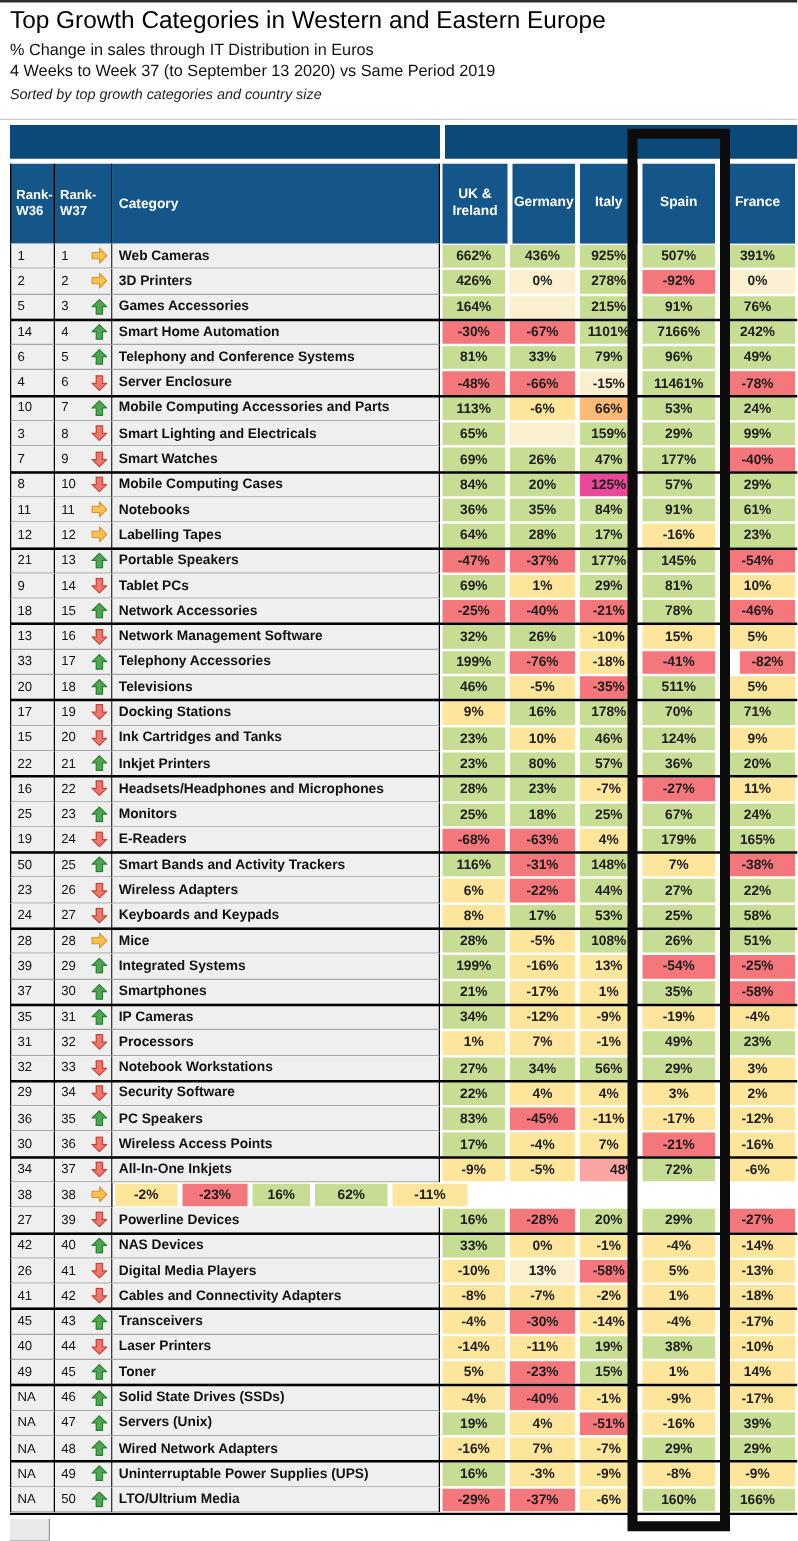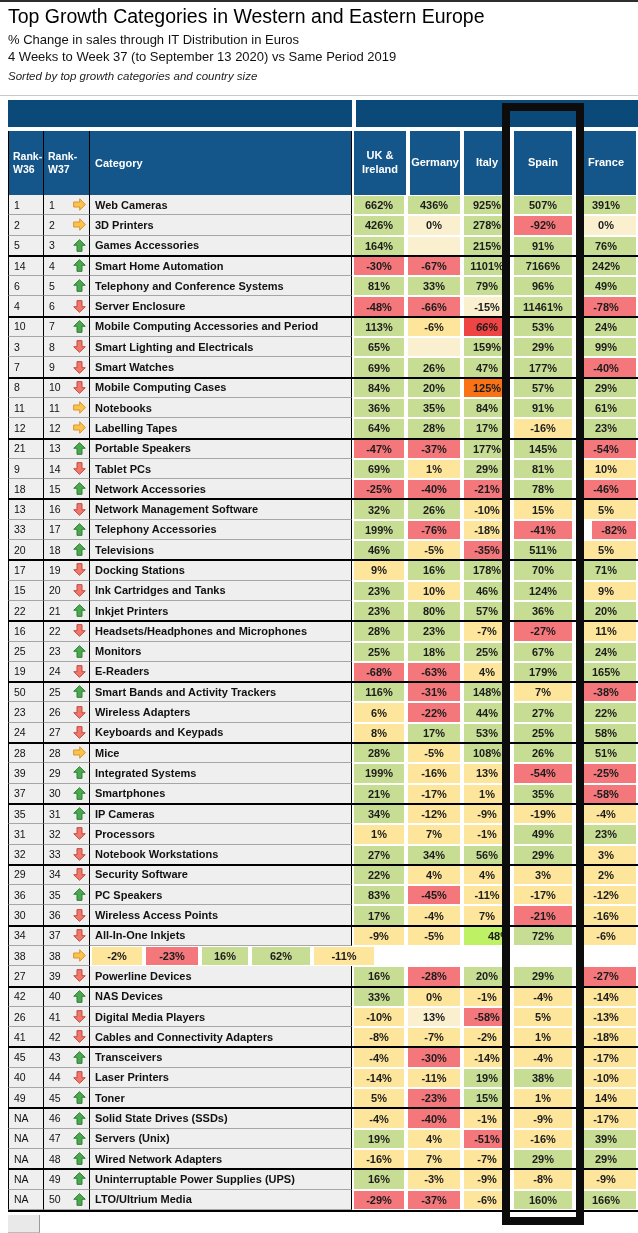--- a/index.html
+++ b/index.html
@@ -225,29 +225,29 @@
         </div>
       </div>
       <div class="trow">
         <div class="rc w36">10</div>
         <div class="rc w37">
           <span>7</span>
           <svg width="13" height="13" viewBox="0 0 12 12" class="arr">
             <polygon points="6,0.6 11.3,5.8 8.3,5.8 8.3,11.4 3.7,11.4 3.7,5.8 0.7,5.8" fill="#4ba84f" stroke="#2c7d34" stroke-width="0.9"></polygon>
           </svg>
         </div>
-        <div class="rc cat">Mobile Computing Accessories and Period</div>
+        <div class="rc cat">Mobile Computing Accessories and Parts</div>
         <div class="vc cg">
           <div class="vb" style="background: rgb(200, 221, 148);">113%</div>
         </div>
         <div class="vc cuk">
           <div class="vb" style="background: rgb(253, 229, 155);">-6%</div>
         </div>
         <div class="vc cit">
-          <div class="vb" style="background: #ef4444; font-style: italic;">66%</div>
+          <div class="vb" style="background: #fdba74;">66%</div>
         </div>
         <div class="vc ces">
           <div class="vb" style="background: rgb(200, 221, 148);">53%</div>
         </div>
         <div class="vc cfr">
           <div class="vb" style="background: rgb(200, 221, 148);">24%</div>
         </div>
       </div>
       <div class="trow">
         <div class="rc w36">3</div>
@@ -308,21 +308,21 @@
           </svg>
         </div>
         <div class="rc cat">Mobile Computing Cases</div>
         <div class="vc cg">
           <div class="vb" style="background: rgb(200, 221, 148);">84%</div>
         </div>
         <div class="vc cuk">
           <div class="vb" style="background: rgb(200, 221, 148);">20%</div>
         </div>
         <div class="vc cit">
-          <div class="vb" style="background: #f97316;">125%</div>
+          <div class="vb" style="background: #ec4899;">125%</div>
         </div>
         <div class="vc ces">
           <div class="vb" style="background: rgb(200, 221, 148);">57%</div>
         </div>
         <div class="vc cfr">
           <div class="vb" style="background: rgb(200, 221, 148);">29%</div>
         </div>
       </div>
       <div class="trow">
         <div class="rc w36">11</div>
@@ -983,21 +983,21 @@
           </svg>
         </div>
         <div class="rc cat">All-In-One Inkjets</div>
         <div class="vc cg">
           <div class="vb" style="background: rgb(253, 229, 155);">-9%</div>
         </div>
         <div class="vc cuk">
           <div class="vb" style="background: rgb(253, 229, 155);">-5%</div>
         </div>
         <div class="vc cit">
-          <div class="vb" style="background: #bef264; padding-left: 24px;">48%</div>
+          <div class="vb" style="background: #fca5a5; padding-left: 24px;">48%</div>
         </div>
         <div class="vc ces">
           <div class="vb" style="background: rgb(200, 221, 148);">72%</div>
         </div>
         <div class="vc cfr">
           <div class="vb" style="background: rgb(253, 229, 155);">-6%</div>
         </div>
       </div>
       <div class="trow">
         <div class="rc w36">38</div>

